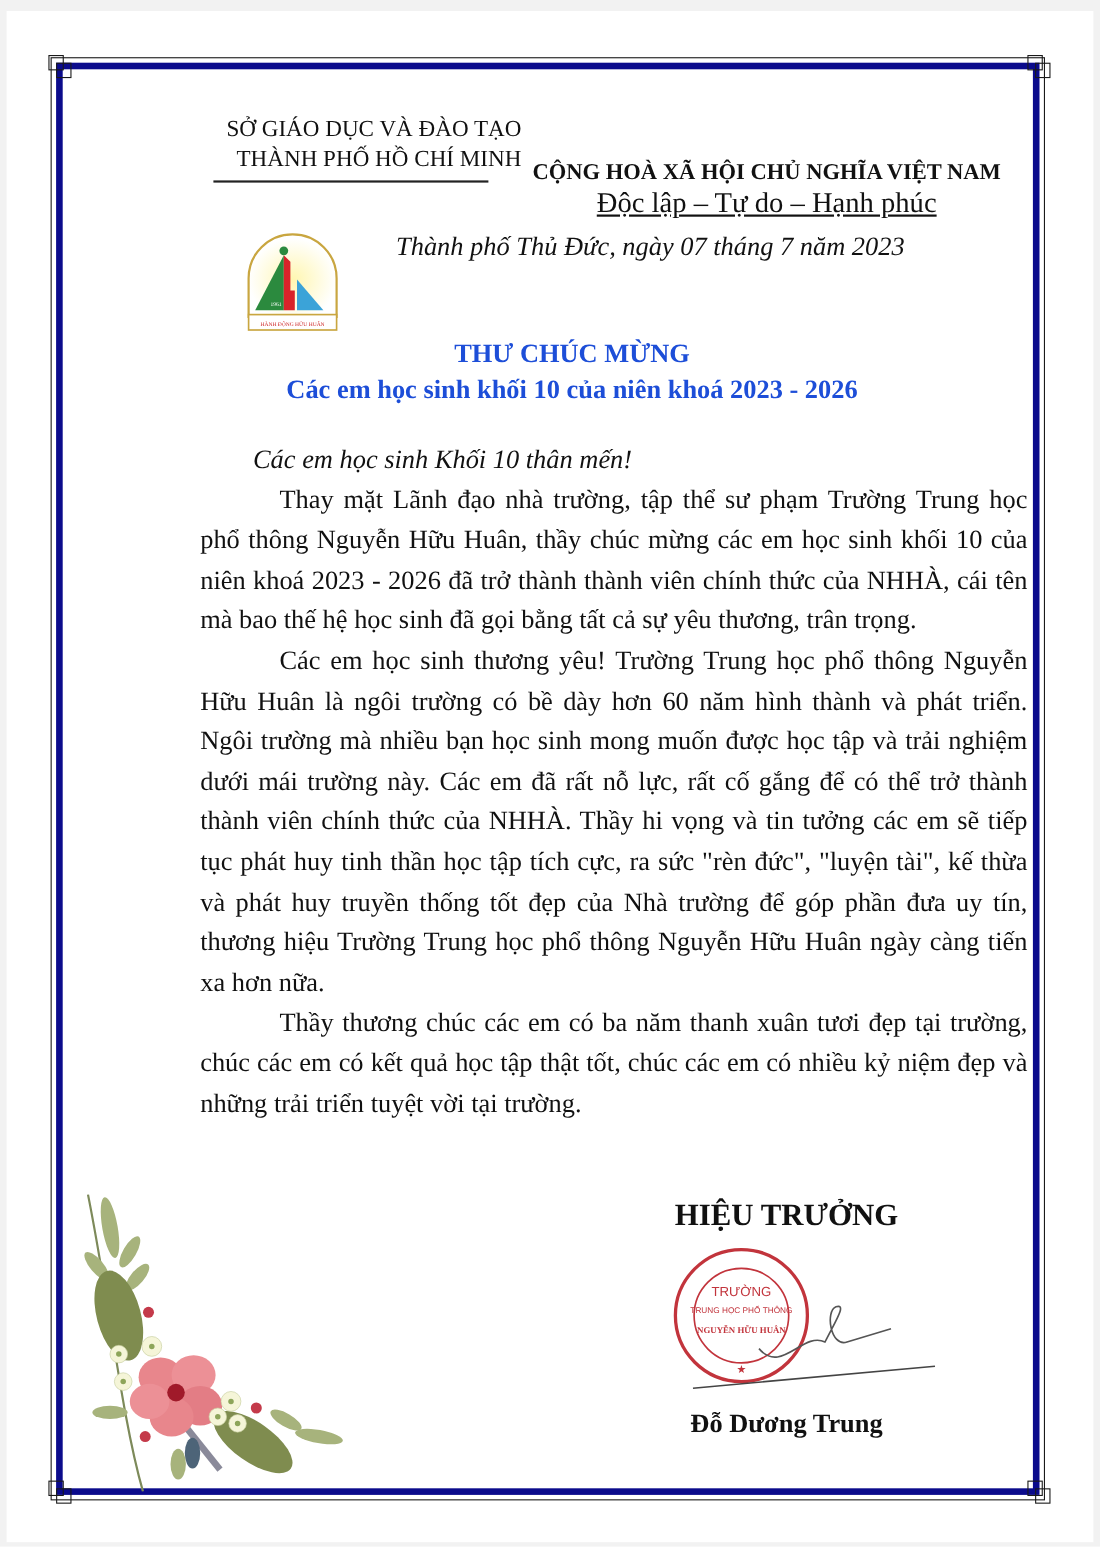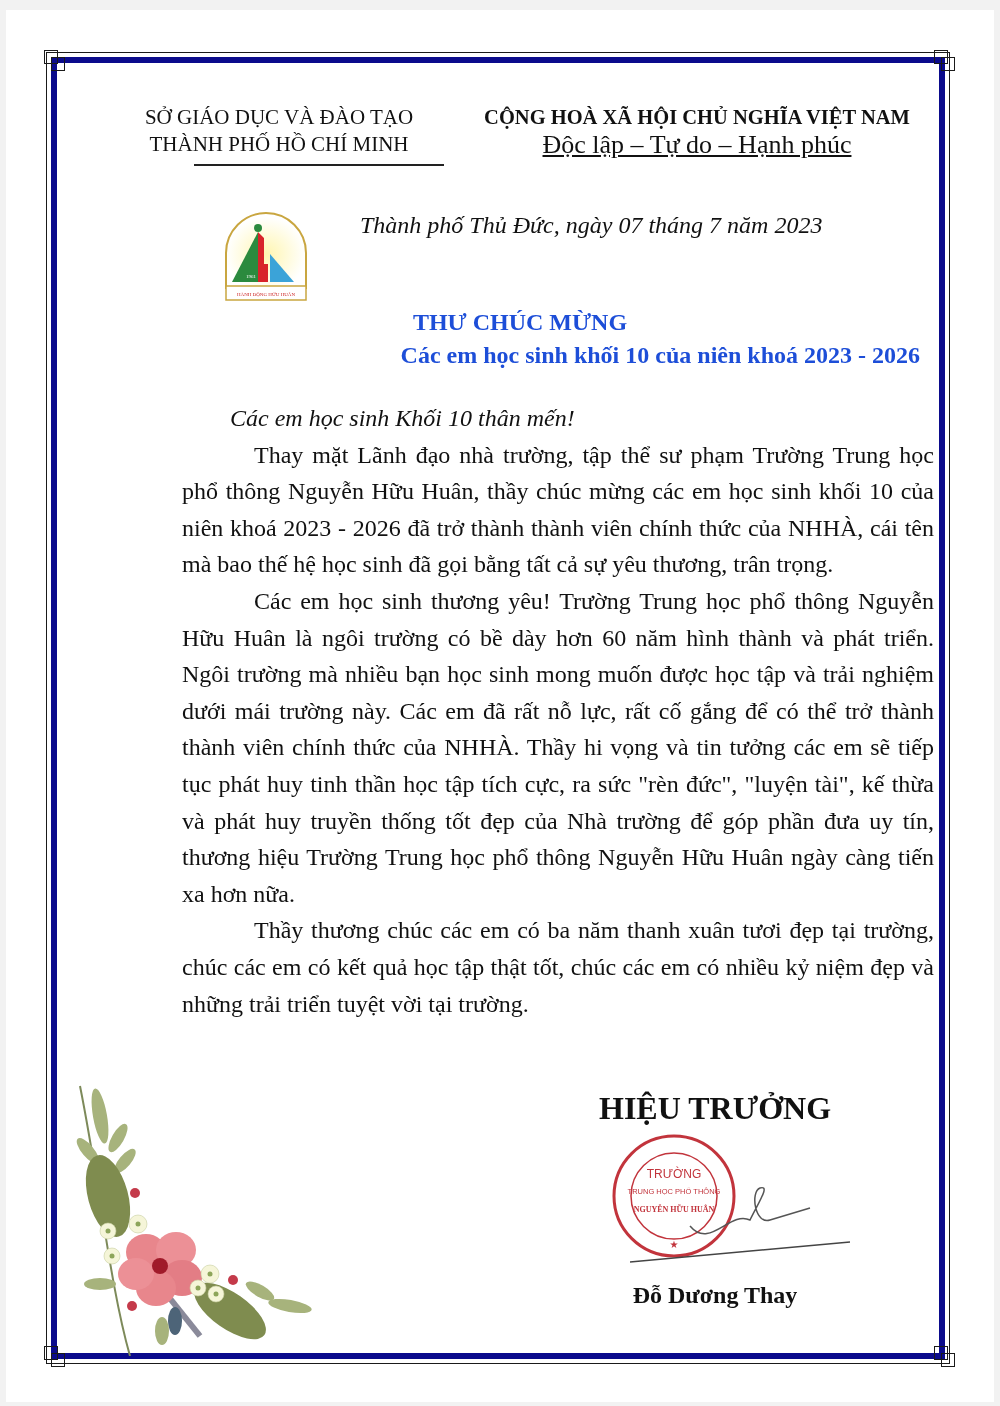--- a/index.html
+++ b/index.html
@@ -29,56 +29,56 @@
     position:absolute; width:14px; height:14px; border:1.5px solid #1a1a1a; box-sizing:border-box; background:transparent;
   }
   .corner .a { left:0; top:0; }
   .corner .b { left:7px; top:7px; }
   .c-tl { left:44px; top:50px; }
   .c-tr { left:934px; top:50px; }
   .c-bl { left:44px; top:1346px; }
   .c-br { left:934px; top:1346px; }
 
   .hdr-left {
-    position:absolute; left:84px; top:104px; width:390px; text-align:center;
+    position:absolute; left:84px; top:104px; width:390px; text-align:right;
     font-size:21px; line-height:27px;
   }
   .hdr-left .bold { font-weight:bold; font-size:20.5px; }
   .hdr-left .rule { width:250px; height:1.5px; background:#222; margin:6px auto 0 auto; position:relative; left:40px; }
   .hdr-right {
     position:absolute; left:468px; top:104px; width:458px; text-align:center;
     font-size:21px; line-height:27px;
   }
-  .hdr-right .bold { font-weight:bold; font-size:20.5px; }
+  .hdr-right .bold { font-weight:bold; font-size:20.5px;margin-top:40px; }
   .hdr-right .motto { text-decoration:underline; font-size:26px; }
 
   .date {
     position:absolute; left:360px; top:212px; width:540px; 
     font-style:italic; font-size:24px;
   }
   .logo {
     position:absolute; left:218px; top:208px; width:96px; height:98px;
   }
   .title {
     position:absolute; left:120px; top:306px; width:800px; text-align:center;
     color:#1d4ed8; font-weight:bold;
   }
   .title .t1 { font-size:24px; line-height:32px; }
-  .title .t2 { font-size:24px; line-height:34px;text-align:right; }
+  .title .t2 { font-size:24px; line-height:34px; }
 
   .body {
     position:absolute; left:146px; top:400px; width:752px;
     font-size:24px; line-height:36.6px; text-align:justify;margin-left:36px;
   }
   .greeting { font-style:italic; padding-left:48px; }
   .para { text-indent:72px; margin:0; }
 
   .sign-title {
     position:absolute; left:590px; top:1090px; width:250px; text-align:center;
-    font-weight:bold; font-size:32px;
+    font-weight:bold; font-size:28px;
   }
   .stamp { position:absolute; left:610px; top:1130px; width:250px; height:140px; }
   .sign-name {
     position:absolute; left:590px; top:1282px; width:250px; text-align:center;
     font-weight:bold; font-size:24px;
   }
   .flower { position:absolute; left:70px; top:1066px; width:270px; height:290px; }
 </style>
 </head>
 <body>
@@ -201,13 +201,13 @@
     <circle cx="64" cy="66" r="43" fill="none" stroke="#c2343c" stroke-width="1.5"></circle>
     <text x="64" y="48" font-size="12" text-anchor="middle" fill="#c2343c" font-family="Liberation Sans, sans-serif">TRƯỜNG</text>
     <text x="64" y="64" font-size="7.5" text-anchor="middle" fill="#c2343c" font-family="Liberation Sans, sans-serif">TRUNG HỌC PHỔ THÔNG</text>
     <text x="64" y="82" font-size="8" font-weight="bold" text-anchor="middle" fill="#c2343c">NGUYỄN HỮU HUÂN</text>
     <text x="64" y="118" font-size="10" text-anchor="middle" fill="#c2343c">★</text>
     <path d="M80 96 C 100 120, 120 80, 140 90 C 150 70, 160 55, 150 58 C 140 62, 145 95, 160 90 L 200 78" stroke="#555" stroke-width="1.5" fill="none"></path>
     <path d="M20 132 L 240 112" stroke="#444" stroke-width="1.5" fill="none"></path>
   </svg>
 </div>
 
-<div class="sign-name">Đỗ Dương Thay</div>
+<div class="sign-name">Đỗ Dương Trung</div>
 
 </body></html>

